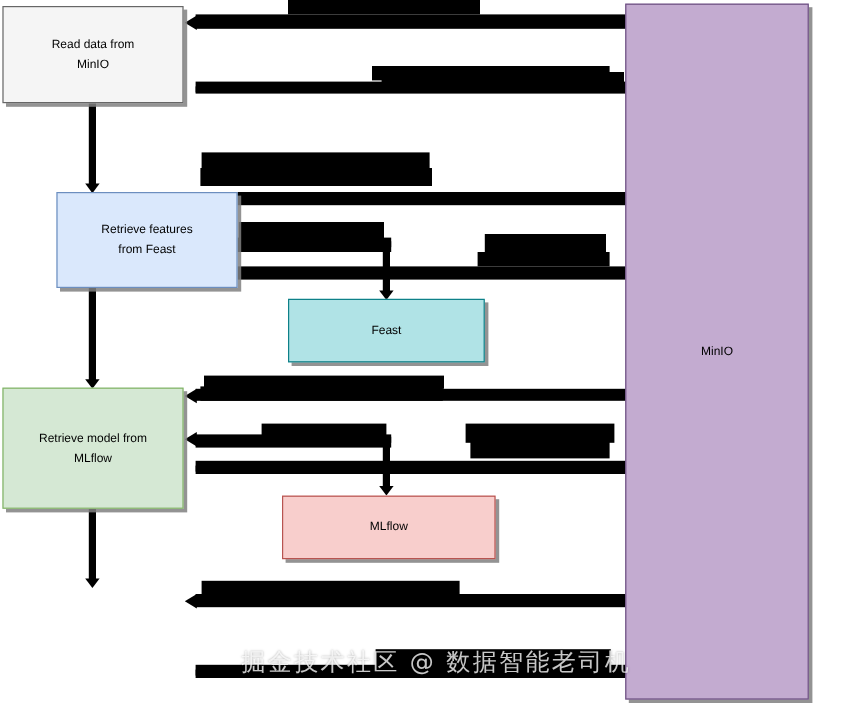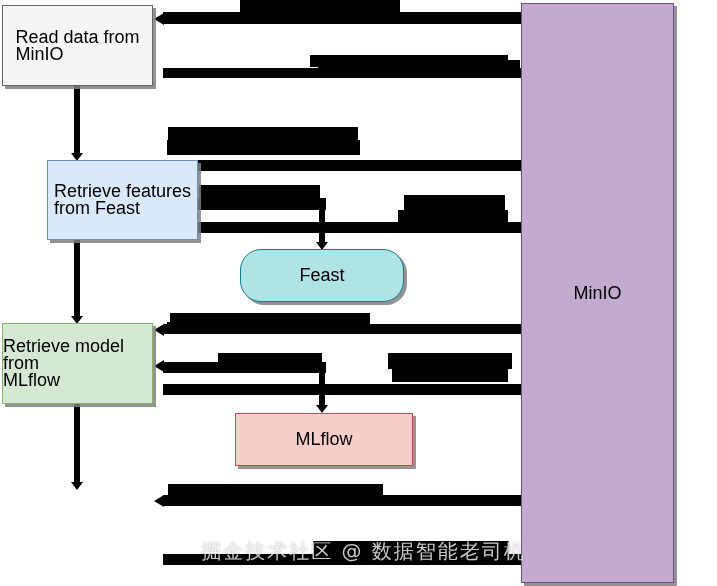--- a/index.html
+++ b/index.html
@@ -15,22 +15,22 @@
     font-family: "Liberation Sans", sans-serif;
     overflow: hidden;
   }
   
   .node {
     position: absolute;
     box-sizing: border-box;
     display: flex;
     align-items: center;
     justify-content: center;
-    text-align: left;
-    font-size: 18px;
+    text-align: center;
+    font-size: 10px;
     line-height: 17px;
     color: #000000;
     border-style: solid;
     border-width: 1px;
     box-shadow: 3px 3px 0 0 rgba(128,128,128,0.85);
     white-space: pre-line;
     z-index: 5;
   }
   
   .vline {
@@ -165,25 +165,25 @@
   <div class="redact" style="left:163px; top:495px; width:360px; height:11px;"></div>
   <div class="redact" style="left:313px; top:541px; width:196px; height:14px;"></div>
   <div class="redact" style="left:163px; top:554px; width:360px; height:11px;"></div>
 
   <div class="node" style="left:2px; top:5px; width:151px; height:81px; background:#f5f5f5; border-color:#666666;">Read data from
 MinIO</div>
 
   <div class="node" style="left:2px; top:160px; width:151px; height:80px; background:#dae8fc; border-color:#6c8ebf;margin-left:45px;">Retrieve features
 from Feast</div>
 
-  <div class="node" style="left:2px; top:323px; width:151px; height:81px; background:#d5e8d4; border-color:#82b366;">Retrieve model from
+  <div class="node" style="left:2px; top:323px; width:151px; height:101px; background:#d5e8d4; border-color:#82b366;">Retrieve model from
 MLflow</div>
 
 
-  <div class="node" style="left:240px; top:249px; width:164px; height:53px; background:#b0e3e6; border-color:#0e8088;border-radius:21px;">Feast</div>
+  <div class="node" style="left:240px; top:249px; width:164px; height:53px; background:#b0e3e6; border-color:#0e8088;">Feast</div>
 
   <div class="node" style="left:235px; top:413px; width:178px; height:53px; background:#f8cecc; border-color:#b85450;">MLflow</div>
 
   <div class="node" style="left:521px; top:3px; width:153px; height:580px; background:#c3abd0; border-color:#6c4f80;">MinIO</div>
 
   <div class="watermark">掘金技术社区 @ 数据智能老司机</div>
 
 </div>
 
 </body></html>

